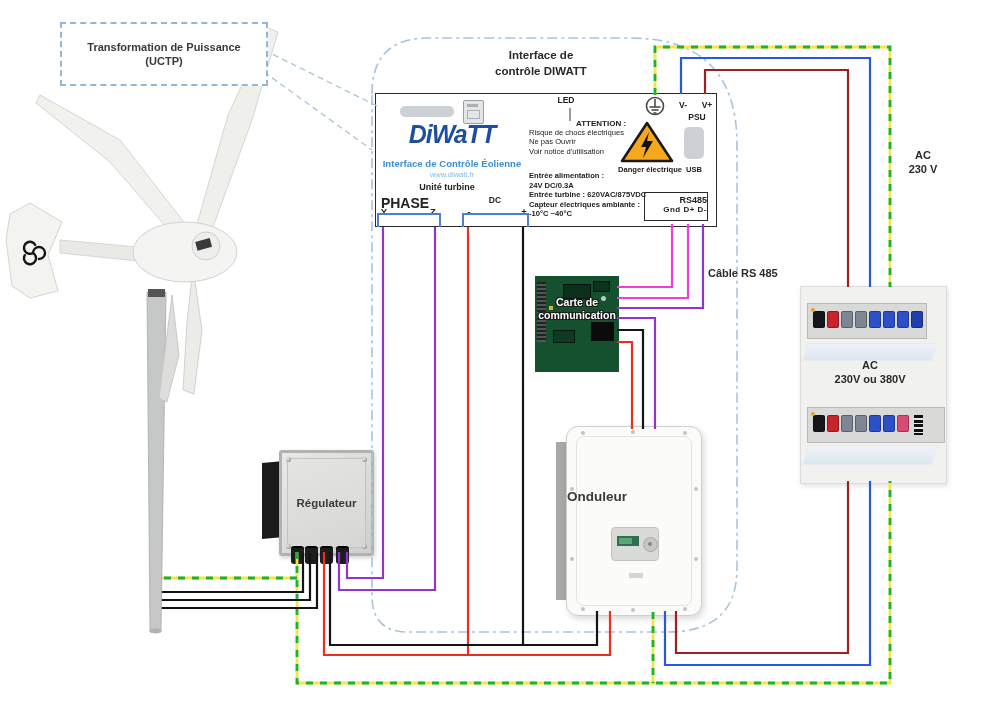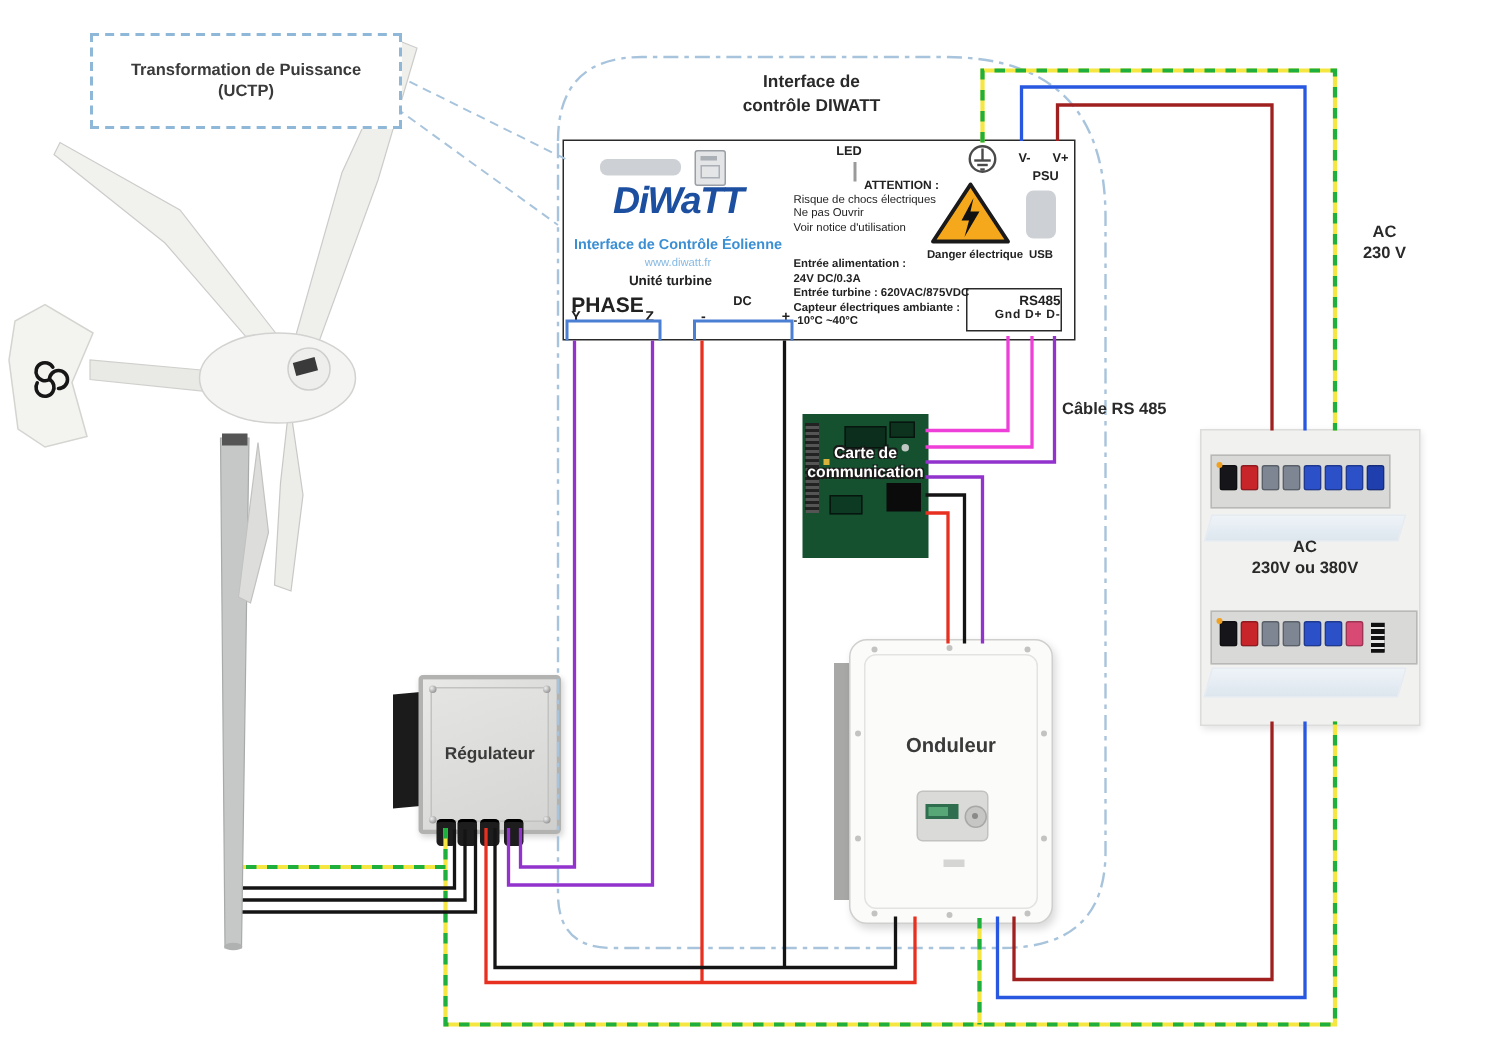--- a/index.html
+++ b/index.html
@@ -68,21 +68,21 @@
              background:linear-gradient(160deg,#e4e4e2,#d6d6d4);display:flex;align-items:center;justify-content:center;}
   .reg-lbl{font-size:11.5px;font-weight:bold;color:#3a3a3a;}
   .screw{position:absolute;width:5px;height:5px;border-radius:50%;background:radial-gradient(circle at 35% 35%,#eee,#777);}
   .gland{position:absolute;top:98px;width:13px;height:16px;background:#1d1d1d;border-radius:3px;border-top:2px solid #000;}
   
   .ond-wrap{left:556px;top:426px;width:148px;height:192px;z-index:2;}
   .ond-plate{position:absolute;left:0;top:16px;width:14px;height:158px;background:#a8a8a6;}
   .ond-body{position:absolute;left:10px;top:0;width:134px;height:188px;background:#fbfbf9;border:1px solid #cfcfcd;
             border-radius:12px;box-shadow:2px 3px 6px rgba(0,0,0,.15);}
   .ond-inner{position:absolute;left:9px;top:9px;right:9px;bottom:9px;border:1px solid #e3e3e1;border-radius:8px;}
-  .ond-lbl{position:absolute;left:0;top:62px;width:100%;text-align:center;font-size:13.5px;font-weight:600;color:#3a3a3a;}
+  .ond-lbl{position:absolute;left:0;top:62px;width:100%;font-size:13.5px;font-weight:600;color:#3a3a3a;}
   .ond-screw{position:absolute;width:4px;height:4px;border-radius:50%;background:#c3c3c1;}
   .ond-panel{position:absolute;left:44px;top:100px;width:46px;height:32px;background:#dadad8;border:1px solid #c2c2c0;border-radius:4px;}
   .ond-lcd{position:absolute;left:5px;top:8px;width:22px;height:10px;background:#2f6f4f;}
   .ond-lcd i{position:absolute;left:2px;top:2px;width:13px;height:6px;background:#58a877;}
   .ond-btn{position:absolute;left:31px;top:9px;width:13px;height:13px;border-radius:50%;background:#c6c6c4;border:1px solid #a8a8a6;}
   .ond-btn i{position:absolute;left:4px;top:4px;width:4px;height:4px;border-radius:50%;background:#8a8a88;}
   .ond-tag{position:absolute;left:62px;top:146px;width:14px;height:5px;background:#d5d5d3;}
   
   .panel{left:800px;top:286px;width:145px;height:196px;background:#f1f1ef;border:1px solid #dcdcda;
          box-shadow:1px 2px 5px rgba(0,0,0,.12);z-index:2;}

